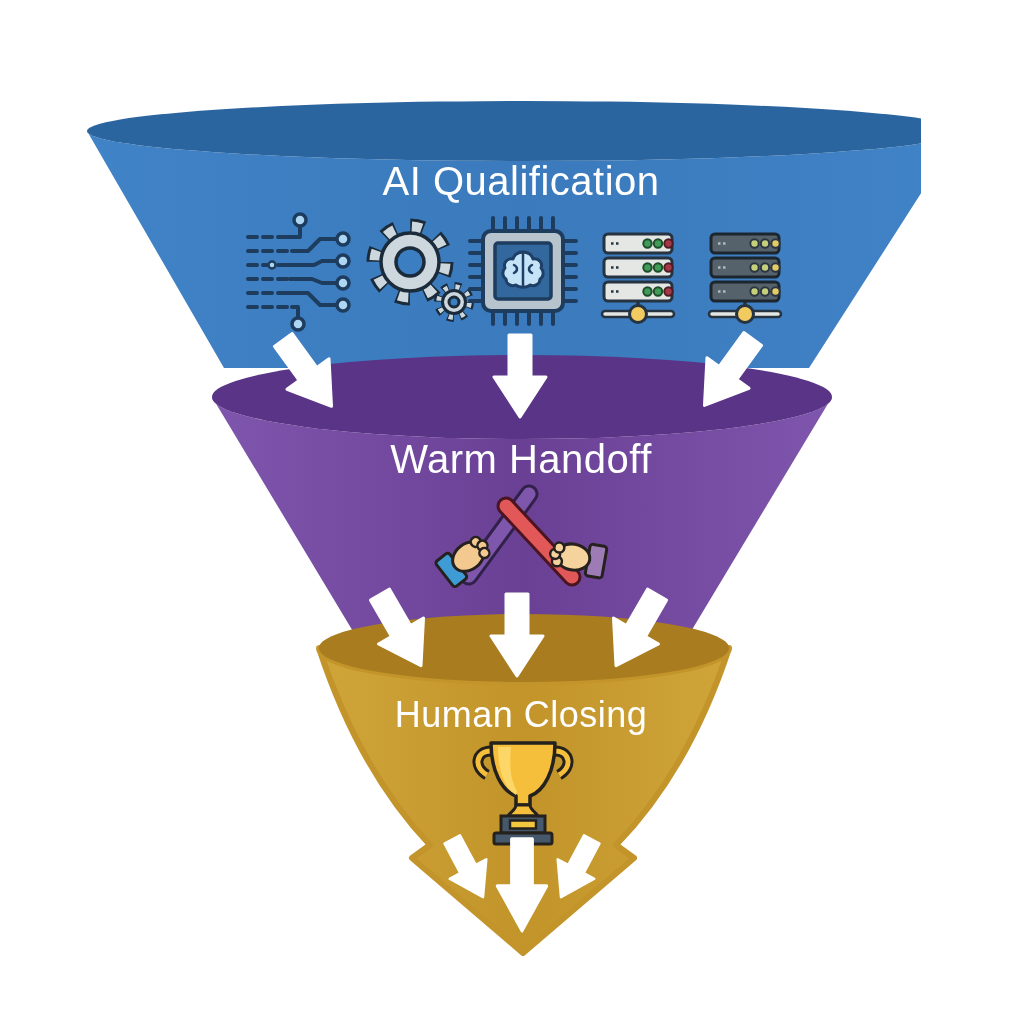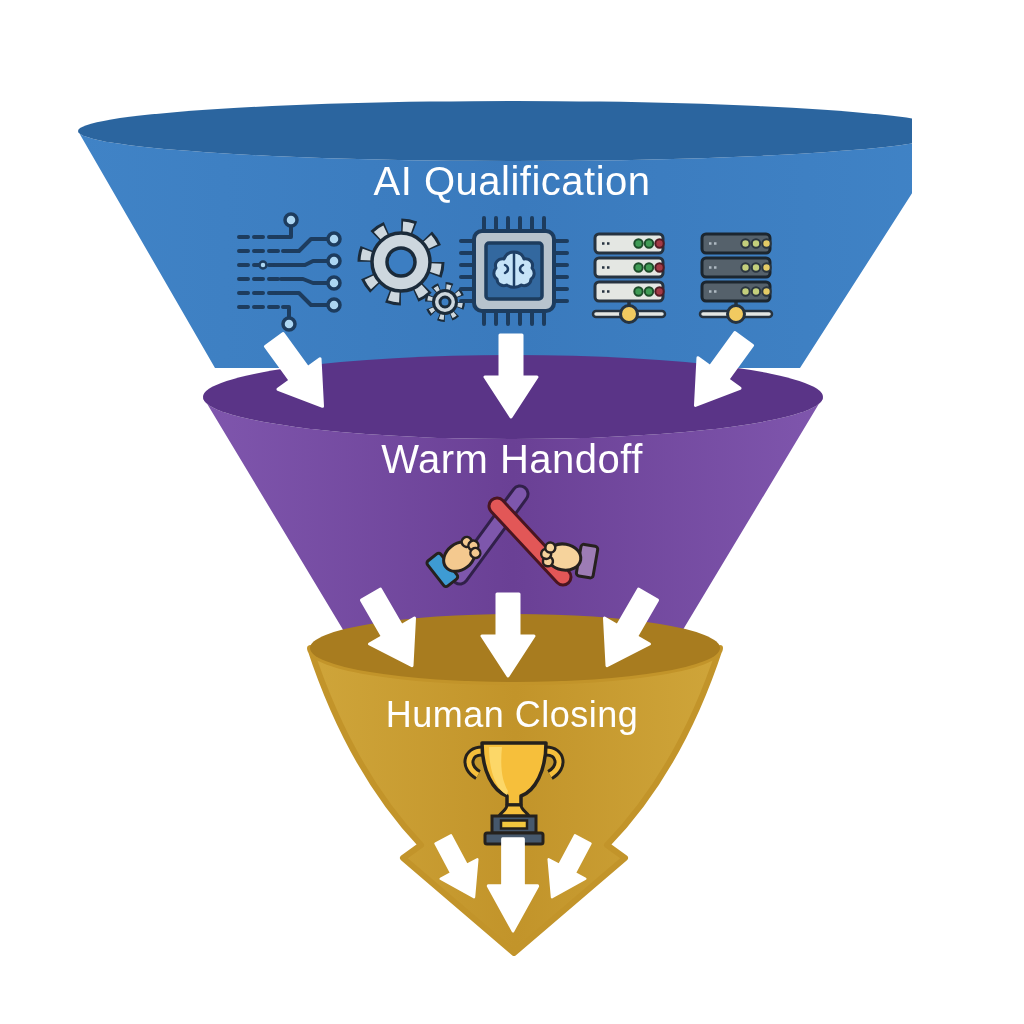--- a/index.html
+++ b/index.html
@@ -1,17 +1,17 @@
 <!DOCTYPE html>
 <html><head>
 <meta charset="utf-8">
 <style>
   html,body{margin:0;padding:0;background:#ffffff;}
   .page{width:912px;height:1024px;position:relative;background:#ffffff;overflow:hidden;
-        font-family:"Liberation Sans",sans-serif;}
+        font-family:"Liberation Sans",sans-serif;padding-left:9px;}
   svg{display:block;}
   text.stage-label{fill:#ffffff;font-family:"Liberation Sans",sans-serif;font-weight:500;
                    letter-spacing:.5px;text-anchor:middle;}
   .outline{stroke:#1d3c5e;stroke-width:4;fill:none;stroke-linecap:round;stroke-linejoin:round;}
 </style>
 </head>
 <body>
 
 <div class="page">
 <svg width="1024" height="1024" viewBox="0 0 1024 1024">

